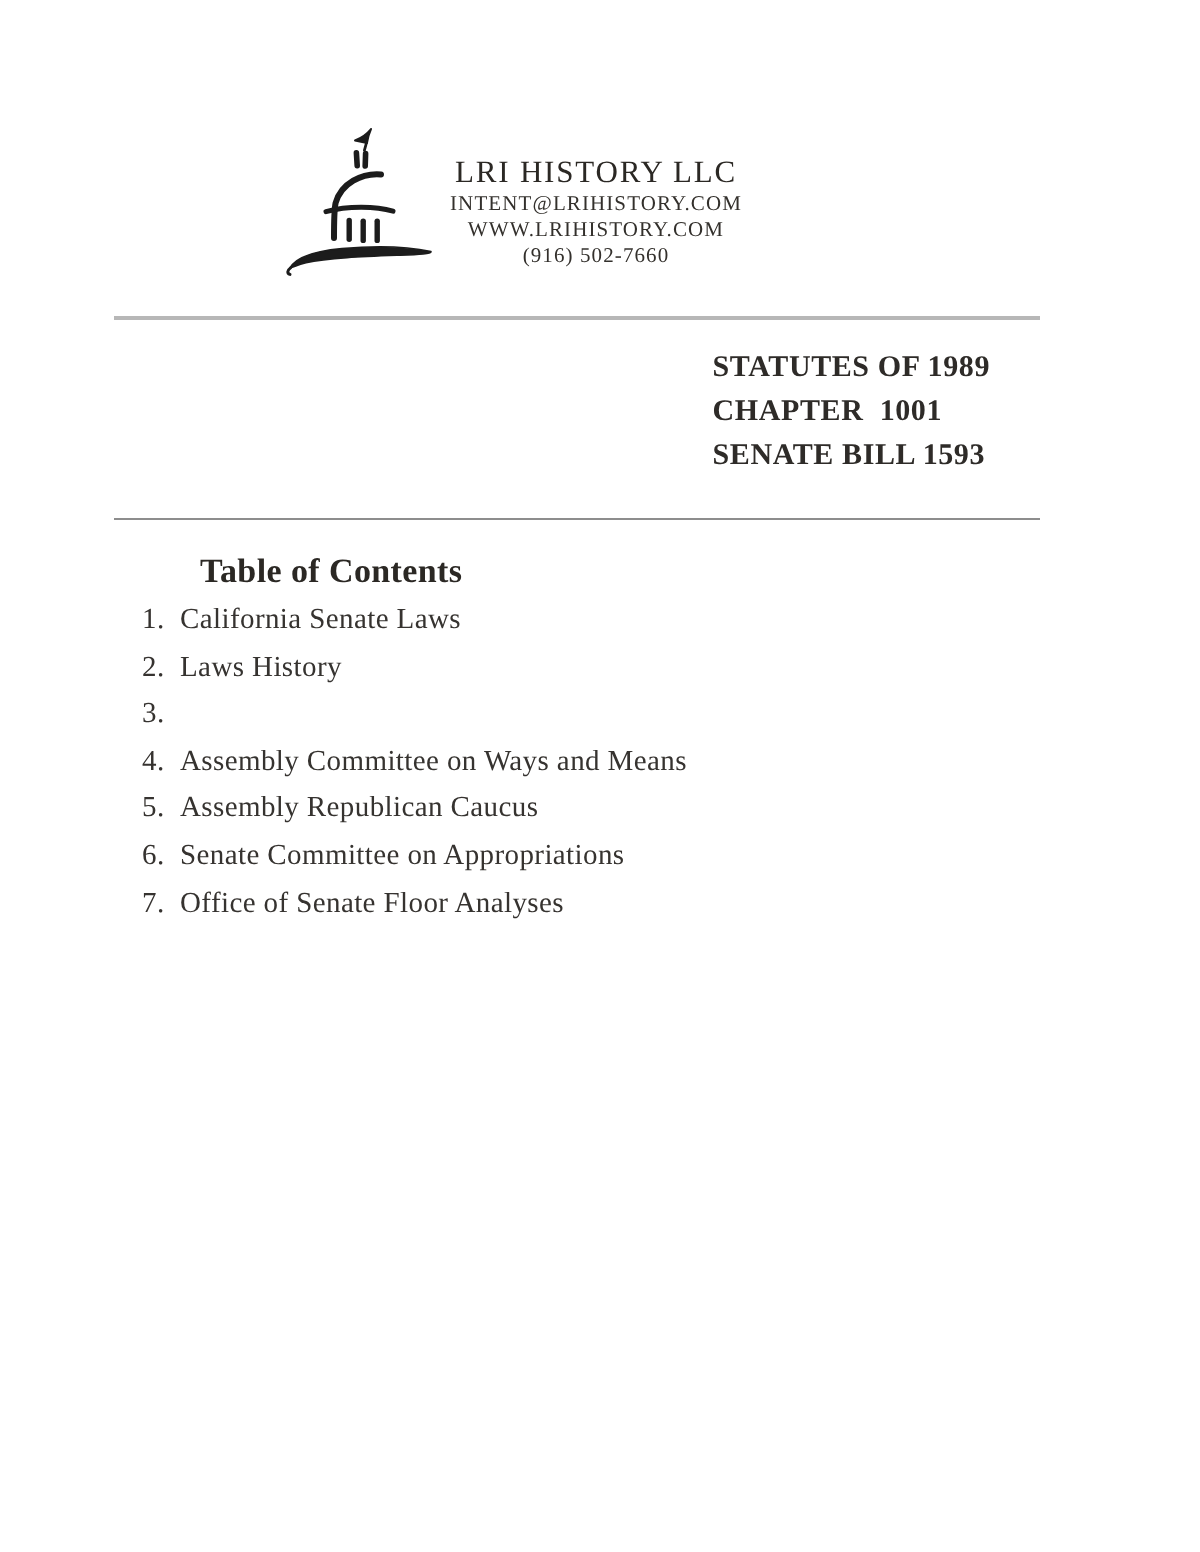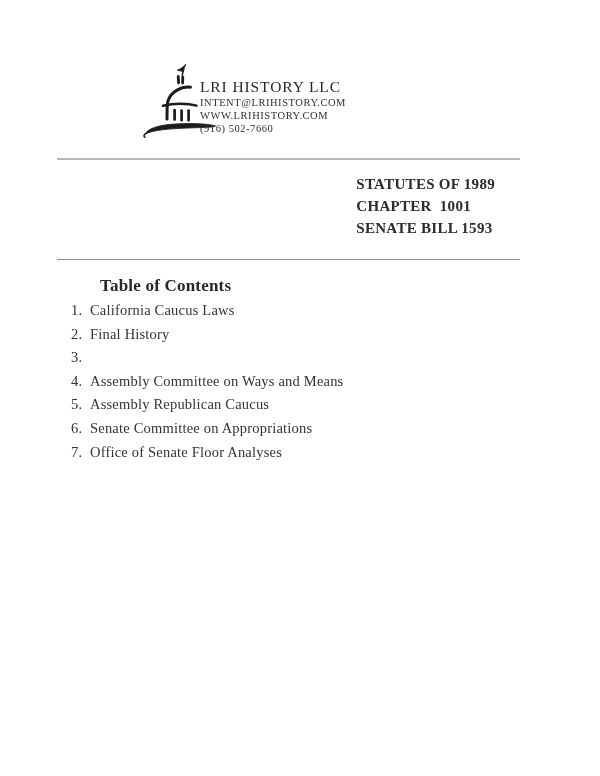--- a/index.html
+++ b/index.html
@@ -16,21 +16,21 @@
     overflow:hidden;
   }
 
   
   .logo {
     position:absolute; left:138px; top:58px;
     width:85px; height:88px;
   }
   .letterhead-text {
     position:absolute; left:200px; top:77px; width:196px;
-    text-align:left;
+    text-align:center;
   }
   .company-name {
     font-size:15.5px; letter-spacing:0.9px;
     line-height:19px; color:#2b2824;
     white-space:nowrap;
   }
   .contact-line {
     font-size:10.5px; letter-spacing:0.55px;
     line-height:13.2px; color:#33302c;
     white-space:nowrap;
@@ -112,25 +112,25 @@
     <div class="line">SENATE BILL 1593</div>
   </div>
 
   <div class="rule rule-bottom"></div>
 
   <div class="toc-title">Table of Contents</div>
 
   <ol class="toc-list">
     <li class="toc-item">
       <span class="toc-num">1.</span>
-      <span class="toc-label">California Caucus Laws</span>
+      <span class="toc-label">California Senate Laws</span>
     </li>
     <li class="toc-item">
       <span class="toc-num">2.</span>
-      <span class="toc-label">Final History</span>
+      <span class="toc-label">Laws History</span>
     </li>
     <li class="toc-item">
       <span class="toc-num">3.</span>
     </li>
     <li class="toc-item">
       <span class="toc-num">4.</span>
       <span class="toc-label">Assembly Committee on Ways and Means</span>
     </li>
     <li class="toc-item">
       <span class="toc-num">5.</span>

